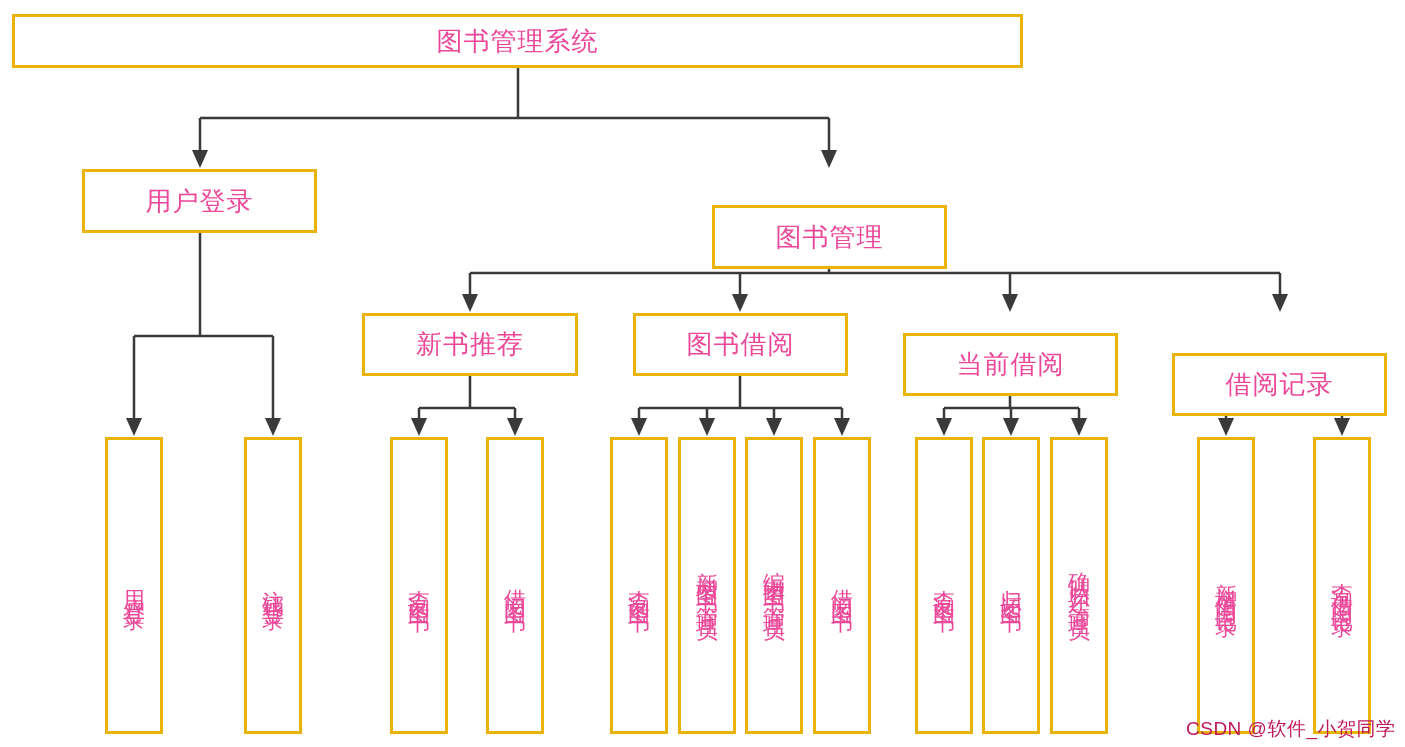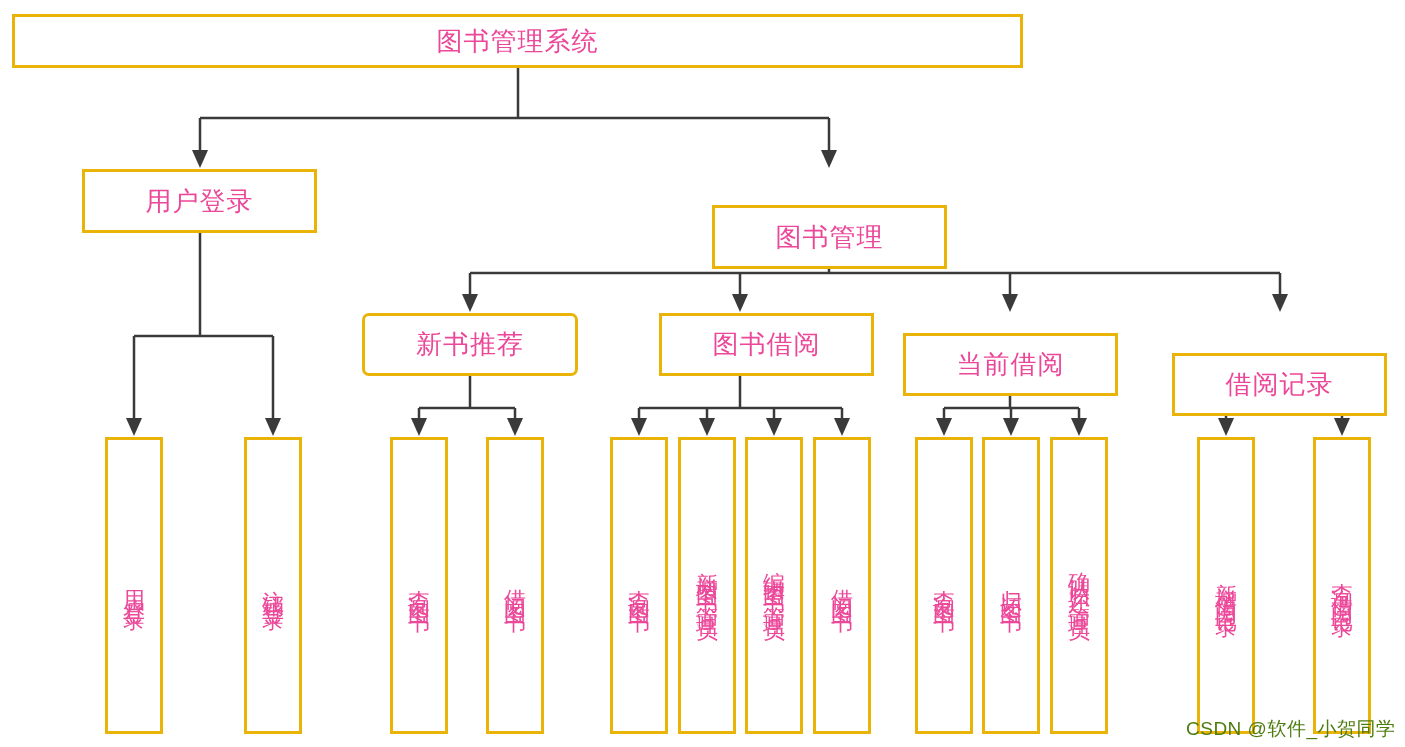--- a/index.html
+++ b/index.html
@@ -33,22 +33,22 @@
     text-orientation: mixed;
     font-size: 22px;
     line-height: 1;
     letter-spacing: 7px;
     white-space: nowrap;
   }
   
   .root-box   { left: 12px;   top: 14px;  width: 1011px; height: 54px; }
   .l1-a       { left: 82px;   top: 169px; width: 235px;  height: 64px; }
   .l1-b       { left: 712px;  top: 169px; width: 235px;  height: 64px; margin-top: 36px; }
-  .l2-a       { left: 362px;  top: 313px; width: 216px;  height: 63px; border-radius: 7px; }
-  .l2-b       { left: 633px;  top: 313px; width: 215px;  height: 63px; margin-left: 26px; }
+  .l2-a       { left: 362px;  top: 313px; width: 216px;  height: 63px; }
+  .l2-b       { left: 633px;  top: 313px; width: 215px;  height: 63px; }
   .l2-c       { left: 903px;  top: 313px; width: 215px;  height: 63px; margin-top: 20px; }
   .l2-d       { left: 1172px; top: 313px; width: 215px;  height: 63px; margin-top: 40px; }
   .leaf       { top: 437px; width: 58px; height: 297px; }
   .leaf-1  { left: 105px; }
   .leaf-2  { left: 244px; }
   .leaf-3  { left: 390px; }
   .leaf-4  { left: 486px; }
   .leaf-5  { left: 610px; }
   .leaf-6  { left: 678px; }
   .leaf-7  { left: 745px; }
@@ -56,21 +56,21 @@
   .leaf-9  { left: 915px; }
   .leaf-10 { left: 982px; }
   .leaf-11 { left: 1050px; }
   .leaf-12 { left: 1197px; }
   .leaf-13 { left: 1313px; }
   .watermark {
     position: absolute;
     left: 1186px;
     top: 716px;
     font-size: 19px;
-    color: #4d7c0f;
+    color: #be185d;
     white-space: nowrap;
     z-index: 5;
     letter-spacing: 0.5px;
   }
 </style>
 </head>
 <body>
 
 <div class="canvas">
 

